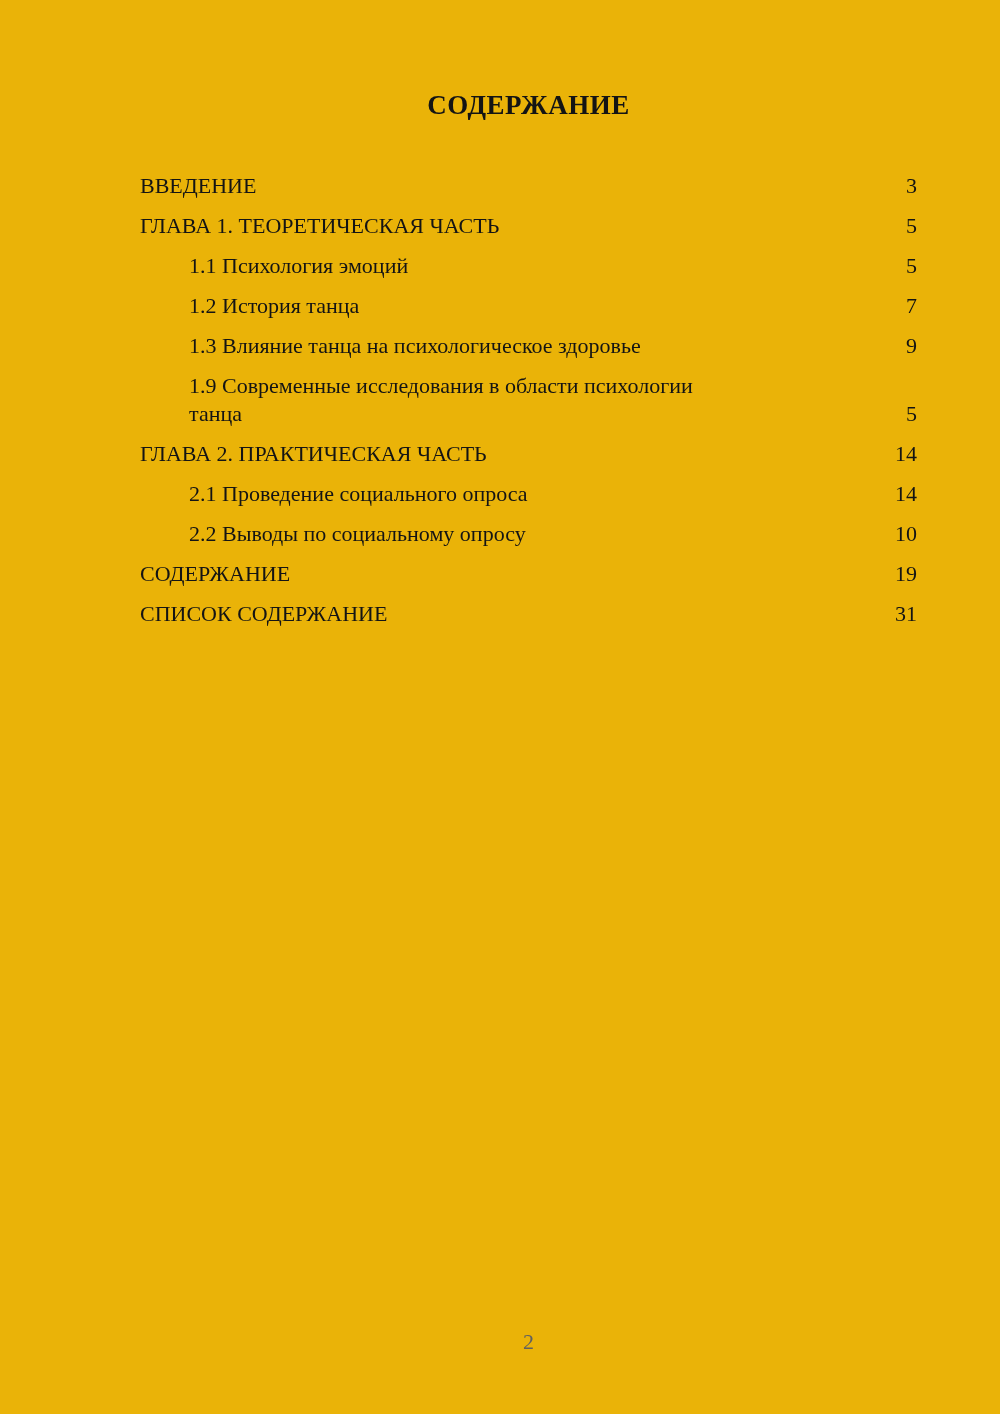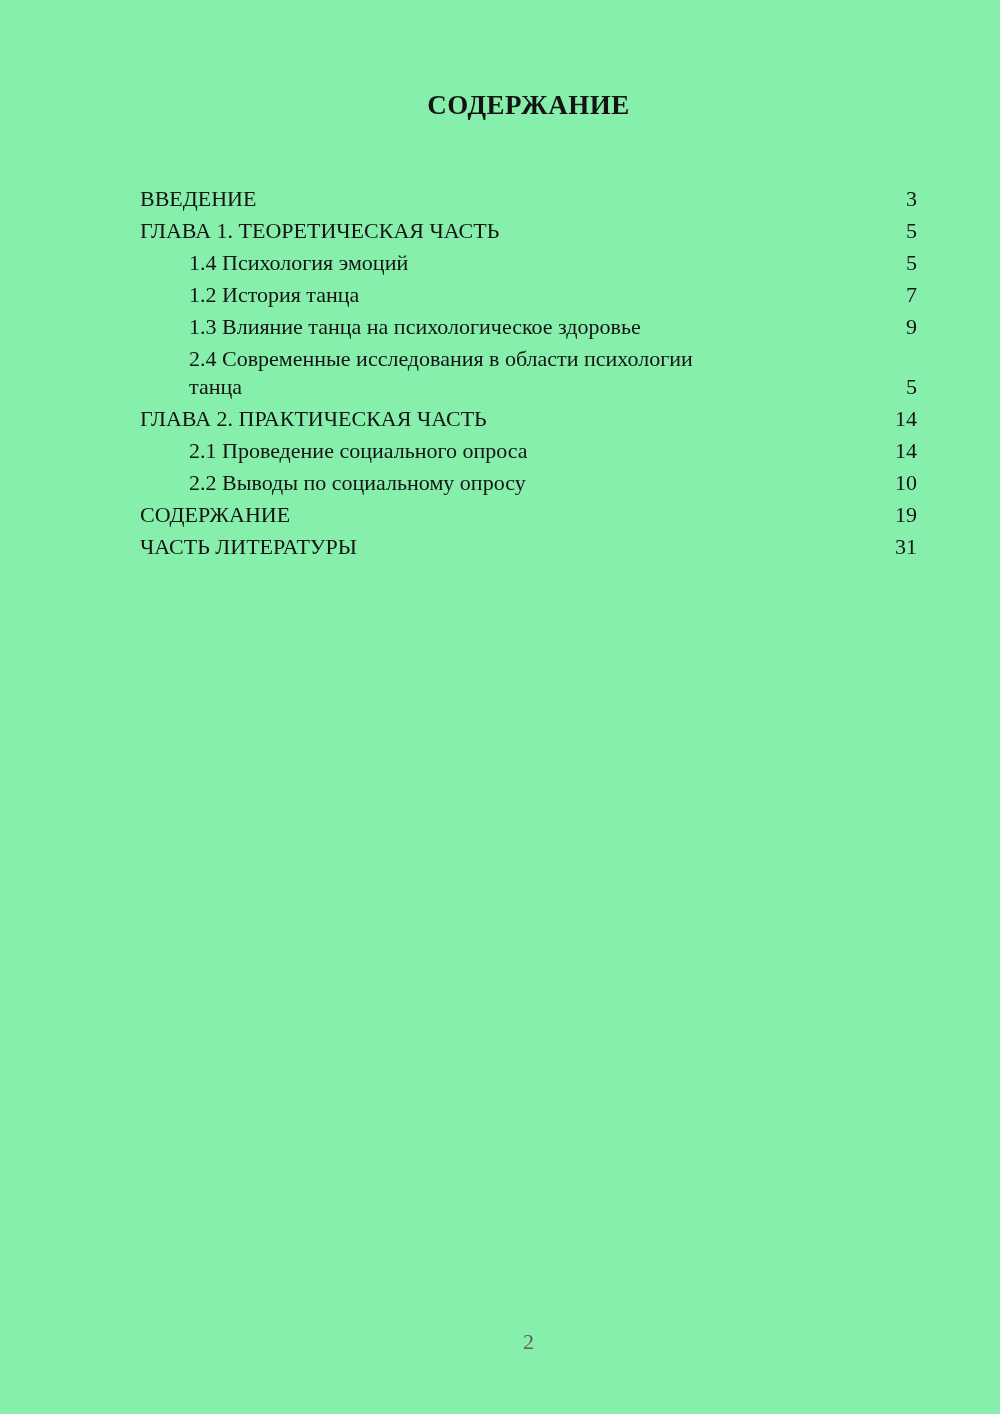--- a/index.html
+++ b/index.html
@@ -4,21 +4,21 @@
 <style>
   html, body {
     margin: 0;
     padding: 0;
     background: #ffffff;
   }
   .page {
     position: relative;
     width: 1000px;
     height: 1414px;
-    background: #86efac;
+    background: #eab308;
     font-family: "Liberation Serif", "DejaVu Serif", serif;
     color: #141414;
     overflow: hidden;
   }
   .doc-title {
     position: absolute;
     top: 90px;
     left: 140px;
     width: 777px;
     text-align: center;
@@ -32,24 +32,24 @@
     top: 168px;
     left: 140px;
     width: 777px;
   }
   .toc-row {
     display: flex;
     justify-content: space-between;
     align-items: flex-end;
     font-size: 22px;
     line-height: 28px;
-    margin-top: 4px;
+    margin-top: 12px;
   }
   .toc-row:first-child {
-    margin-top: 17px;
+    margin-top: 4px;
   }
   .toc-row .label {
     white-space: pre-line;
   }
   .toc-row.level1 .label {
     padding-left: 49px;
   }
   .toc-row .pagenum {
     flex: none;
     margin-left: 12px;
@@ -78,36 +78,36 @@
       <span class="label">ВВЕДЕНИЕ</span>
       <span class="pagenum">3</span>
     </div>
 
     <div class="toc-row level0">
       <span class="label">ГЛАВА 1. ТЕОРЕТИЧЕСКАЯ ЧАСТЬ</span>
       <span class="pagenum">5</span>
     </div>
 
     <div class="toc-row level1">
-      <span class="label">1.4 Психология эмоций</span>
+      <span class="label">1.1 Психология эмоций</span>
       <span class="pagenum">5</span>
     </div>
 
     <div class="toc-row level1">
       <span class="label">1.2 История танца</span>
       <span class="pagenum">7</span>
     </div>
 
     <div class="toc-row level1">
       <span class="label">1.3 Влияние танца на психологическое здоровье</span>
       <span class="pagenum">9</span>
     </div>
 
     <div class="toc-row level1">
-      <span class="label">2.4 Современные исследования в области психологии
+      <span class="label">1.9 Современные исследования в области психологии
 танца</span>
       <span class="pagenum">5</span>
     </div>
 
     <div class="toc-row level0">
       <span class="label">ГЛАВА 2. ПРАКТИЧЕСКАЯ ЧАСТЬ</span>
       <span class="pagenum">14</span>
     </div>
 
     <div class="toc-row level1">
@@ -119,21 +119,21 @@
       <span class="label">2.2 Выводы по социальному опросу</span>
       <span class="pagenum">10</span>
     </div>
 
     <div class="toc-row level0">
       <span class="label">СОДЕРЖАНИЕ</span>
       <span class="pagenum">19</span>
     </div>
 
     <div class="toc-row level0">
-      <span class="label">ЧАСТЬ ЛИТЕРАТУРЫ</span>
+      <span class="label">СПИСОК СОДЕРЖАНИЕ</span>
       <span class="pagenum">31</span>
     </div>
 
   </div>
 
   <div class="footer-pagenum">2</div>
 
 </div>
 
 </body></html>

